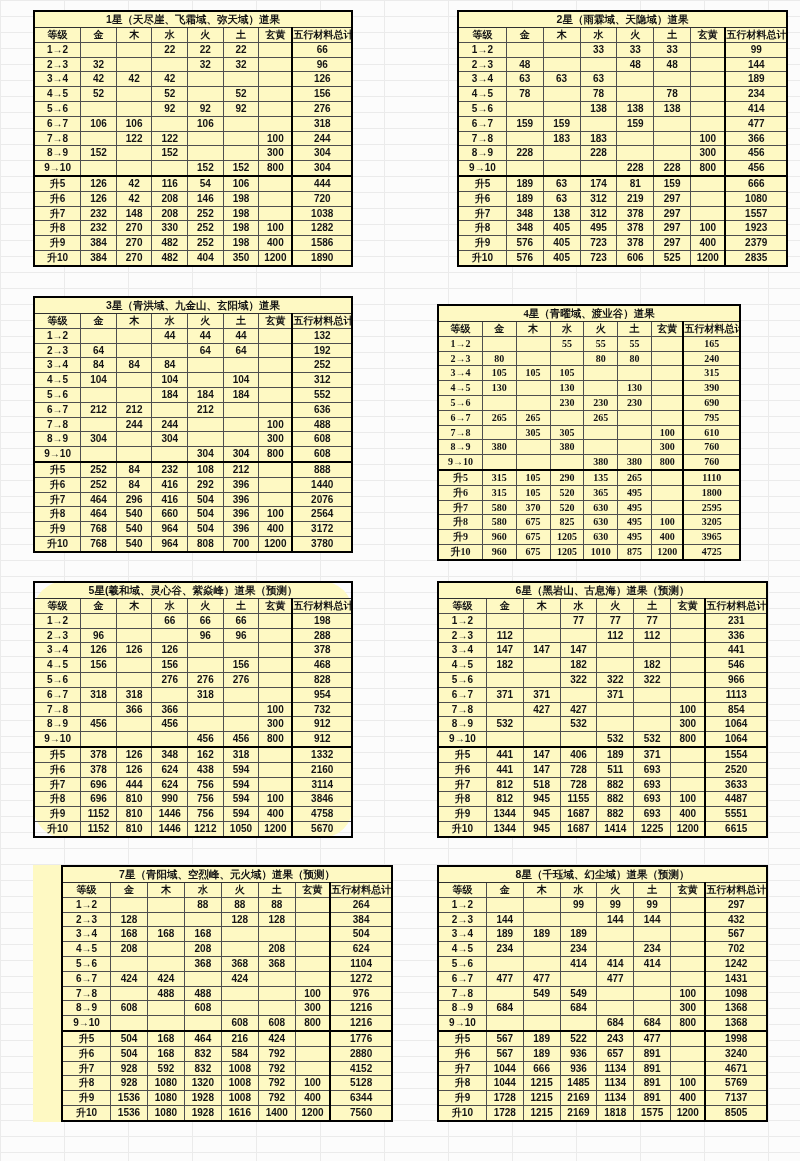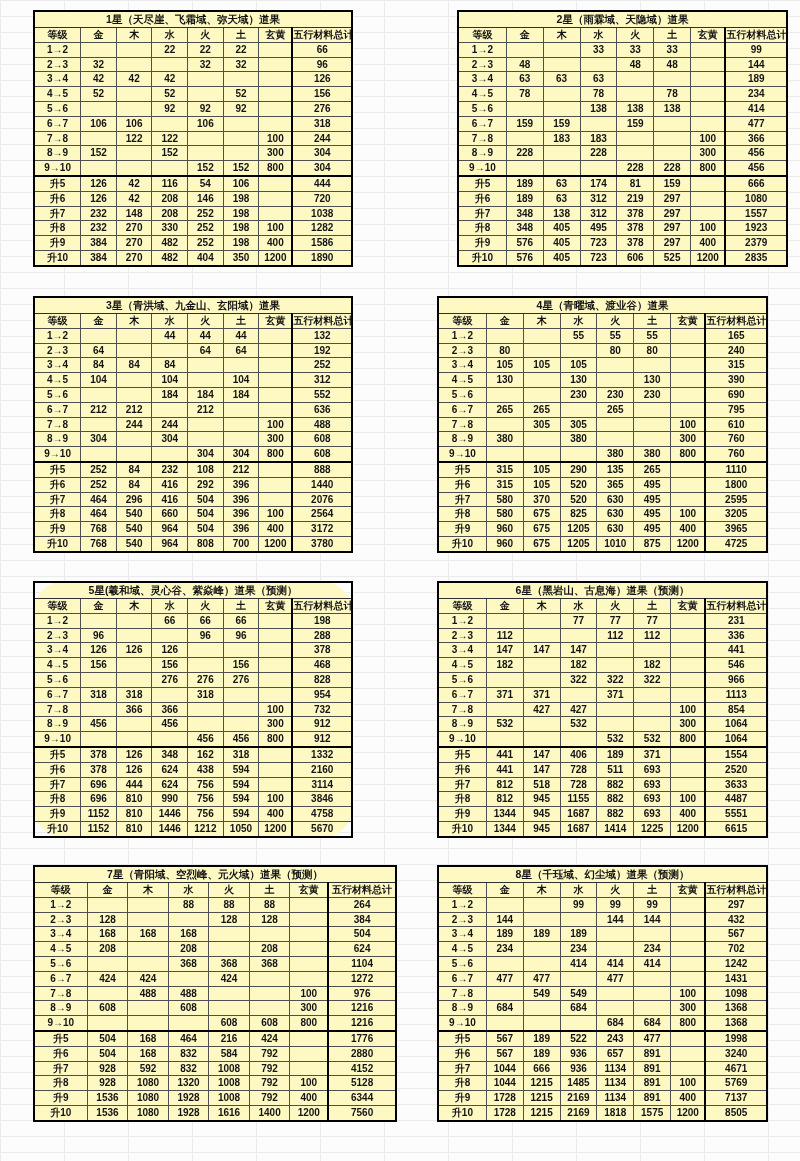--- a/index.html
+++ b/index.html
@@ -574,21 +574,21 @@
           <td>964</td>
           <td>808</td>
           <td>700</td>
           <td>1200</td>
           <td class="total">3780</td>
         </tr>
       </tbody>
   </table>
 </div>
 
-<div class="xtable" style="left:437px;top:296px;width:331px;">
+<div class="xtable" style="left:437px;top:304px;width:304px;font-family:Liberation Serif, serif;">
   <table>
     <colgroup>
         <col class="c-level">
         <col class="c-elem">
         <col class="c-elem">
         <col class="c-elem">
         <col class="c-elem">
         <col class="c-elem">
         <col class="c-xh">
         <col class="c-total">
@@ -1120,21 +1120,21 @@
           <td>1687</td>
           <td>1414</td>
           <td>1225</td>
           <td>1200</td>
           <td class="total">6615</td>
         </tr>
       </tbody>
   </table>
 </div>
 
-<div class="xtable" style="left:33px;top:865px;width:364px;">
+<div class="xtable" style="left:33px;top:865px;width:332px;padding-left:28px;">
   <table>
     <colgroup>
         <col class="c-level">
         <col class="c-elem">
         <col class="c-elem">
         <col class="c-elem">
         <col class="c-elem">
         <col class="c-elem">
         <col class="c-xh">
         <col class="c-total">

